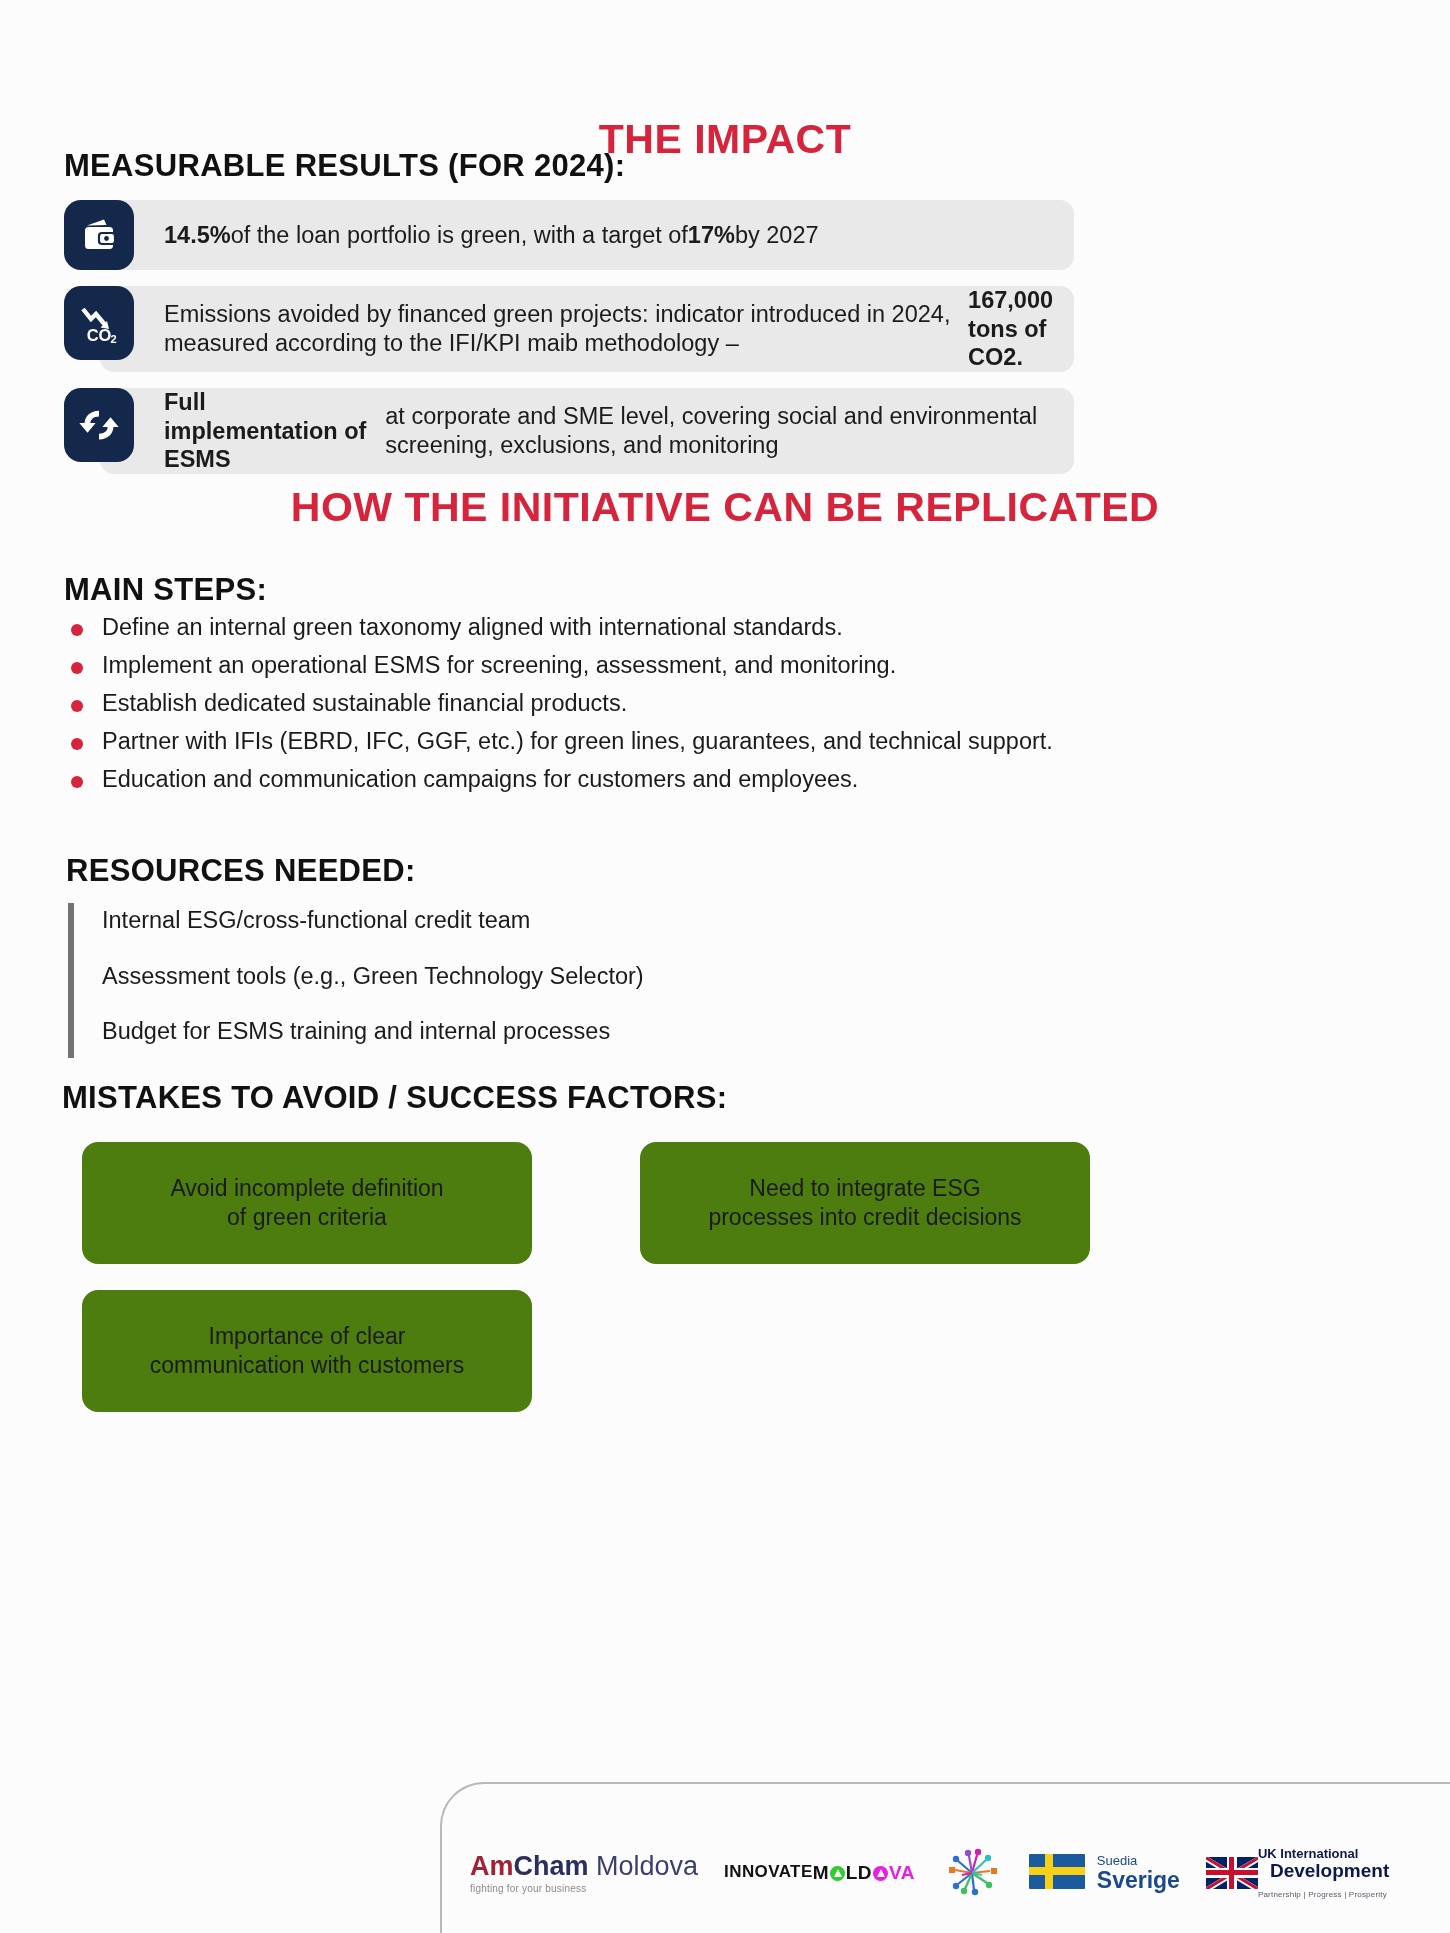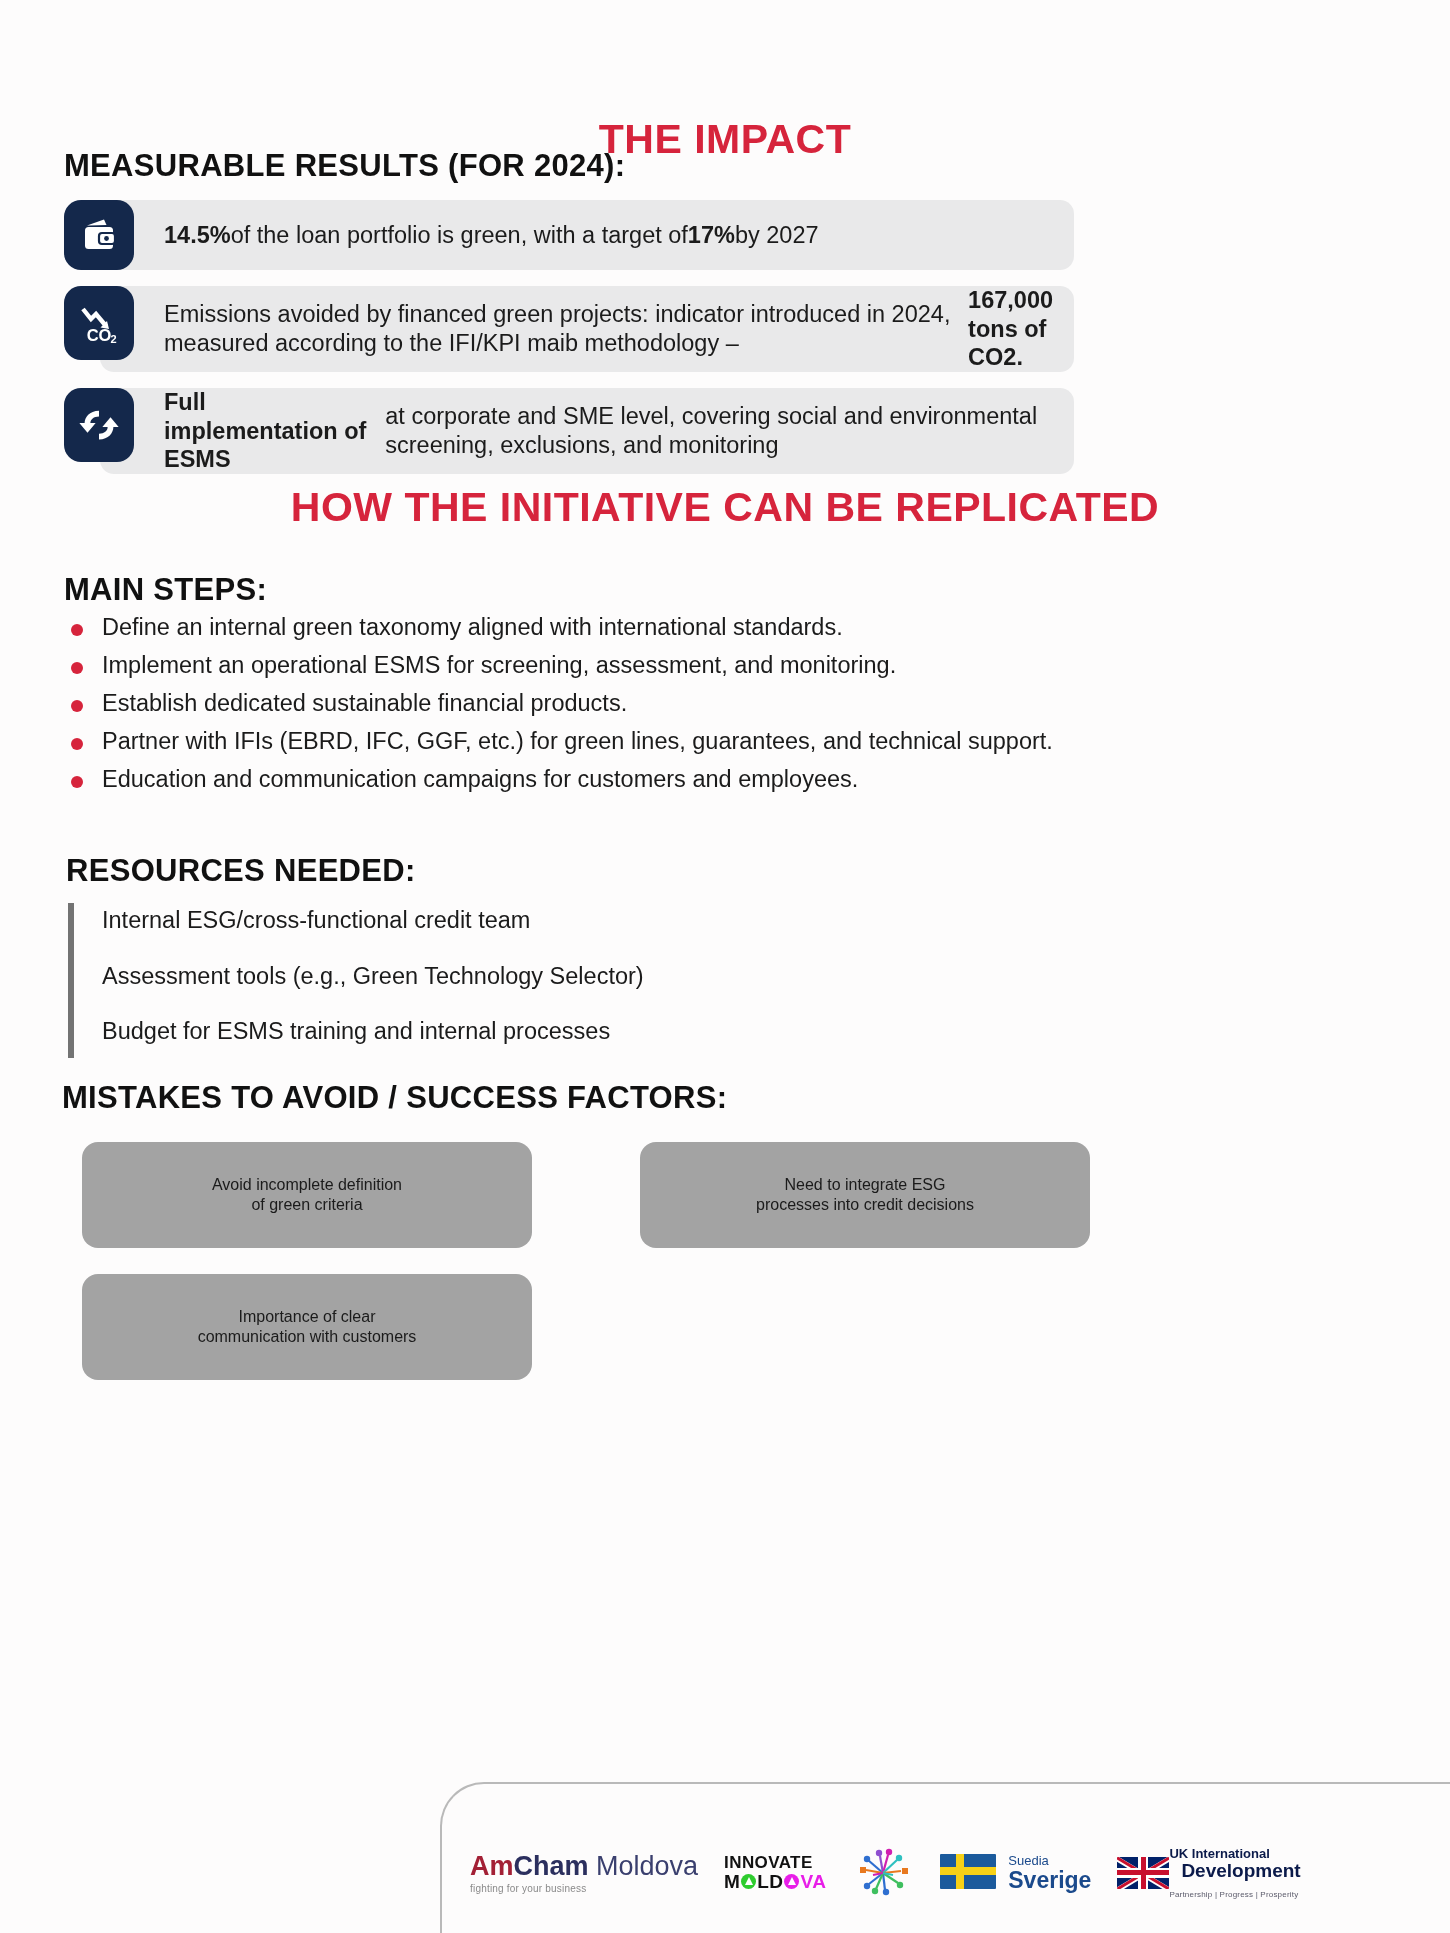--- a/index.html
+++ b/index.html
@@ -80,24 +80,24 @@
   #resources-block div:last-child{margin-bottom:4px;}
 
   
   #mistakes-head{position:absolute;left:62px;top:1080px;}
   #cards{
     position:absolute;left:82px;top:1142px;width:1010px;
     display:grid;grid-template-columns:450px 450px;
     column-gap:108px;row-gap:26px;
   }
   .card{
-    background:#a3a3a3;border-radius:16px;
+    background:#4d7c0f;border-radius:16px;
     height:106px;display:flex;align-items:center;justify-content:center;
-    text-align:center;font-size:16px;line-height:1.25;color:#1b1b1b;
-    padding:0 18px;
+    text-align:center;font-size:23px;line-height:1.25;color:#1b1b1b;
+    padding:8px 18px;
   }
 
   
   #footer-frame{
     position:absolute;left:440px;top:1782px;
     width:1030px;height:160px;
     border:2px solid #b9b9b9;
     border-right:none;border-bottom:none;
     border-top-left-radius:44px;
     background:#fdfcfc;
@@ -110,21 +110,21 @@
 
   
   #logo-amcham{flex-direction:column;align-items:flex-start;}
   .amcham-main{font-size:27px;line-height:1;white-space:nowrap;}
   .amcham-am{color:#a32035;font-weight:bold;}
   .amcham-cham{color:#2b2f5e;font-weight:bold;}
   .amcham-moldova{color:#3a3f6e;font-weight:normal;}
   .amcham-tag{font-size:10px;color:#8a8a8a;margin-top:3px;letter-spacing:.2px;}
 
   
-  #logo-innovate{flex-direction:column;align-items:flex-start;line-height:1.04;}
+  #logo-innovate{flex-direction:row;align-items:flex-start;line-height:1.04;}
   .inn-l1{font-size:17px;font-weight:bold;letter-spacing:.4px;color:#111;}
   .inn-l2{font-size:19px;font-weight:bold;letter-spacing:.4px;color:#111;display:flex;align-items:center;}
   .inn-o{display:inline-block;width:15px;height:15px;border-radius:50%;background:#2ecc2e;margin:0 1px;position:relative;}
   .inn-o:after{content:"";position:absolute;left:4px;top:3px;border-left:4px solid transparent;border-right:4px solid transparent;border-bottom:8px solid #fff;}
   .inn-a{color:#e81ee8;}
 
   
   #logo-network{width:62px;height:62px;position:relative;}
 
   

